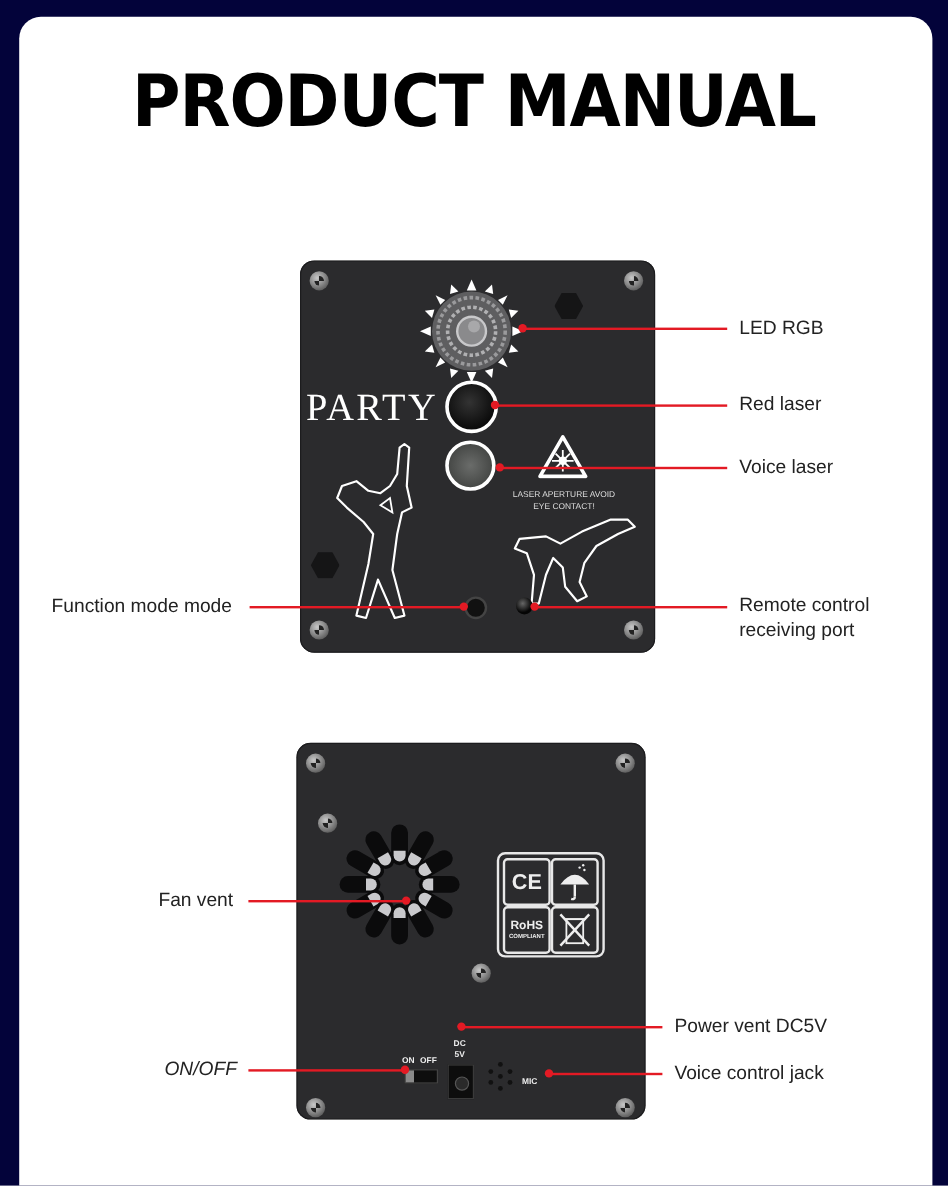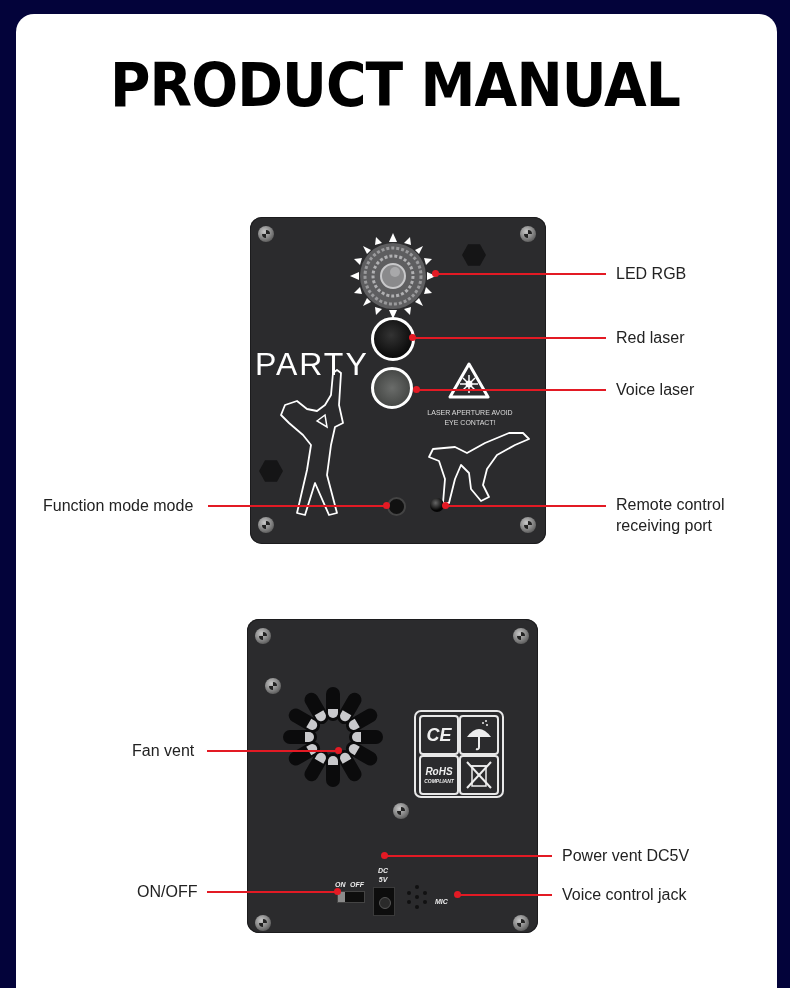--- a/index.html
+++ b/index.html
@@ -6,21 +6,21 @@
   body { width:790px; height:988px; background:#03033a; position:relative; overflow:hidden; font-family:"Liberation Sans", sans-serif; }
   .card { position:absolute; left:16px; top:14px; width:761px; height:1000px; background:#ffffff; border-radius:18px 18px 0 0; }
   .title { position:absolute; left:0; top:50px; width:790px; text-align:center; font-family:"DejaVu Sans", sans-serif; font-weight:bold; font-size:60px; letter-spacing:-1px; color:#000; transform:scaleX(0.92); transform-origin:center; }
   .device { position:absolute; background:#2b2b2d; border-radius:12px; box-shadow:0 0 0 1px #1c1c1e inset; }
   .screw { position:absolute; width:16px; height:16px; border-radius:50%; background:radial-gradient(circle at 40% 35%, #c8c8c8 0, #8a8a8a 45%, #3a3a3a 100%); }
   .screw::after { content:""; position:absolute; left:4px; top:4px; width:8px; height:8px; background:conic-gradient(#222 0 25%, transparent 0 50%, #222 0 75%, transparent 0); border-radius:50%; }
   .hex { position:absolute; width:24px; height:24px; background:#151516; clip-path:polygon(25% 5%,75% 5%,100% 50%,75% 95%,25% 95%,0 50%); }
   .label { position:absolute; font-size:16px; color:#222; line-height:21px; white-space:nowrap; }
   .line { position:absolute; height:2px; background:#e31a24; }
   .dot { position:absolute; width:7px; height:7px; border-radius:50%; background:#e31a24; }
-  .party { position:absolute; font-family:Liberation Sans, sans-serif; font-size:32px; color:#fff; letter-spacing:2px; font-weight:normal;margin-top:25px; }
+  .party { position:absolute; font-family:Liberation Serif, serif; font-size:32px; color:#fff; letter-spacing:2px; font-weight:normal; }
   .ring { position:absolute; border-radius:50%; border:3px solid #fff; background:radial-gradient(circle at 45% 40%, #333 0, #0c0c0c 70%); }
   .ring.green { background:radial-gradient(circle at 50% 50%, #6a6c6a 0, #474947 70%); }
   .warn-text { position:absolute; font-size:7px; color:#ddd; text-align:center; line-height:10px; }
   .vent-slot { position:absolute; width:14px; height:34px; border-radius:7px; background:#0b0b0c; transform-origin:7px 50px; }
   .vent-slot::after { content:""; position:absolute; left:2px; bottom:3px; width:10px; height:9px; border-radius:0 0 5px 5px; background:#c9c9cc; }
   .cert { position:absolute; border:2px solid #e8e8e8; border-radius:7px; }
   .cert-cell { position:absolute; width:36px; height:36px; border:2px solid #e8e8e8; border-radius:4px; color:#eee; font-size:18px; text-align:center; line-height:36px; font-weight:bold; }
   .small-w { position:absolute; color:#eee; font-size:7px; font-weight:bold; line-height:9px; }
 </style>
 </head>
@@ -113,21 +113,21 @@
 <div class="line" style="left:208px;top:505px;width:178px;"></div>
 <div class="dot" style="left:383px;top:502px;"></div>
 
 <div class="dot" style="left:442px;top:502px;"></div>
 <div class="line" style="left:446px;top:505px;width:160px;"></div>
 <div class="label" style="left:616px;top:494px;">
   <div>Remote control</div>
   <div>receiving port</div>
 </div>
 
-<div class="device" style="left:247px;top:619px;width:291px;height:314px;font-style:italic;">
+<div class="device" style="left:247px;top:619px;width:291px;height:314px;">
   <div class="screw" style="left:8px;top:9px;"></div>
   <div class="screw" style="left:266px;top:9px;"></div>
   <div class="screw" style="left:8px;top:296px;"></div>
   <div class="screw" style="left:266px;top:296px;"></div>
   <div class="screw" style="left:18px;top:59px;"></div>
   <div class="screw" style="left:146px;top:184px;"></div>
 
   <div style="position:absolute;left:86px;top:125px;width:0;height:0;">
     <div class="vent-slot" style="left:-7px;top:-57px;transform:rotate(0deg);"></div>
     <div class="vent-slot" style="left:-7px;top:-57px;transform:rotate(30deg);"></div>
@@ -198,19 +198,19 @@
 </div>
 
 <div class="label" style="left:132px;top:740px;">Fan vent</div>
 <div class="line" style="left:207px;top:750px;width:131px;"></div>
 <div class="dot" style="left:335px;top:747px;"></div>
 
 <div class="dot" style="left:381px;top:852px;"></div>
 <div class="line" style="left:385px;top:855px;width:167px;"></div>
 <div class="label" style="left:562px;top:845px;">Power vent DC5V</div>
 
-<div class="label" style="left:137px;top:881px;">ON/OFF</div>
+<div class="label" style="left:137px;top:881px;font-style:italic;">ON/OFF</div>
 <div class="line" style="left:207px;top:891px;width:131px;"></div>
 <div class="dot" style="left:334px;top:888px;"></div>
 
 <div class="dot" style="left:454px;top:891px;"></div>
 <div class="line" style="left:458px;top:894px;width:94px;"></div>
 <div class="label" style="left:562px;top:884px;">Voice control jack</div>
 
 </body></html>

